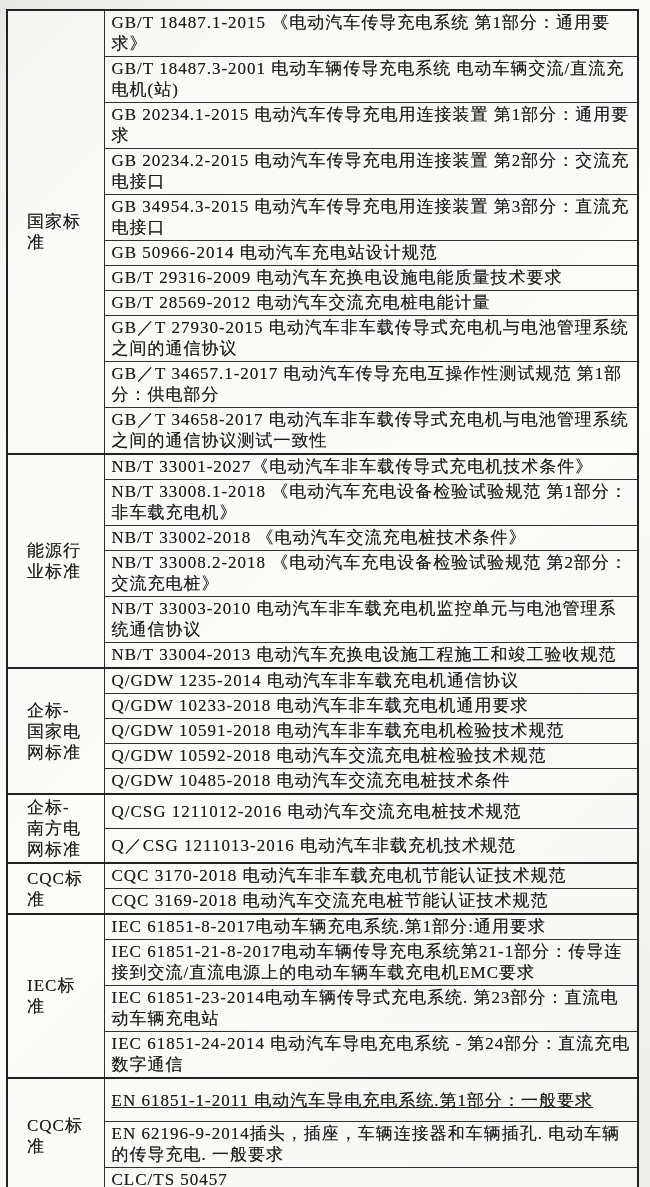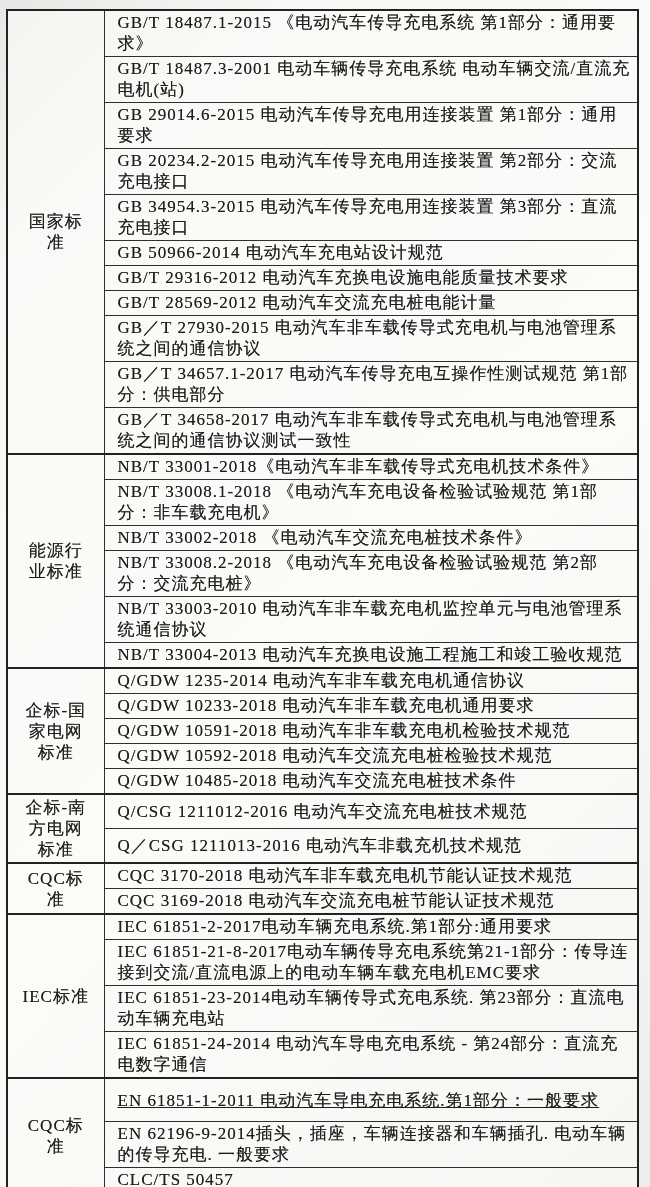--- a/index.html
+++ b/index.html
@@ -27,26 +27,26 @@
     letter-spacing: 1px;
     border: 2px solid var(--border-strong, #222);
   }
   .standards-table td {
     border: 1px solid var(--border-color, #2f2f2f);
     vertical-align: middle;
     text-shadow: 0 0 0.5px rgba(20,20,20,0.6);
     overflow: hidden;
   }
   .cat-cell {
-    text-align: center;
-    padding: 2px 13px;
+    text-align: left;
+    padding: 2px 19px;
     margin-left: 11px;
   }
   .std-cell {
-    padding: 1px 4px 2px 13px;
+    padding: 1px 4px 2px 7px;
   }
   tr.section-start td {
     border-top: 2px solid var(--border-strong, #222);
   }
   .std-cell.tall {
     padding-top: 11px;
     padding-bottom: 10px;
     text-decoration: underline;
   }
 </style>
@@ -61,49 +61,49 @@
     </colgroup>
     <tbody id="table-body">
         <tr class="section-start">
           <td class="cat-cell" rowspan="11">国家标准</td>
           <td class="std-cell">GB/T 18487.1-2015 《电动汽车传导充电系统 第1部分：通用要求》</td>
         </tr>
         <tr>
           <td class="std-cell">GB/T 18487.3-2001 电动车辆传导充电系统 电动车辆交流/直流充电机(站)</td>
         </tr>
         <tr>
-          <td class="std-cell">GB 29014.6-2015 电动汽车传导充电用连接装置 第1部分：通用要求</td>
+          <td class="std-cell">GB 20234.1-2015 电动汽车传导充电用连接装置 第1部分：通用要求</td>
         </tr>
         <tr>
           <td class="std-cell">GB 20234.2-2015 电动汽车传导充电用连接装置 第2部分：交流充电接口</td>
         </tr>
         <tr>
           <td class="std-cell">GB 34954.3-2015 电动汽车传导充电用连接装置 第3部分：直流充电接口</td>
         </tr>
         <tr>
           <td class="std-cell">GB 50966-2014 电动汽车充电站设计规范</td>
         </tr>
         <tr>
-          <td class="std-cell">GB/T 29316-2012 电动汽车充换电设施电能质量技术要求</td>
+          <td class="std-cell">GB/T 29316-2009 电动汽车充换电设施电能质量技术要求</td>
         </tr>
         <tr>
           <td class="std-cell">GB/T 28569-2012 电动汽车交流充电桩电能计量</td>
         </tr>
         <tr>
           <td class="std-cell">GB／T 27930-2015 电动汽车非车载传导式充电机与电池管理系统之间的通信协议</td>
         </tr>
         <tr>
           <td class="std-cell">GB／T 34657.1-2017 电动汽车传导充电互操作性测试规范 第1部分：供电部分</td>
         </tr>
         <tr>
           <td class="std-cell">GB／T 34658-2017 电动汽车非车载传导式充电机与电池管理系统之间的通信协议测试一致性</td>
         </tr>
         <tr class="section-start">
           <td class="cat-cell" rowspan="6">能源行业标准</td>
-          <td class="std-cell">NB/T 33001-2018《电动汽车非车载传导式充电机技术条件》</td>
+          <td class="std-cell">NB/T 33001-2027《电动汽车非车载传导式充电机技术条件》</td>
         </tr>
         <tr>
           <td class="std-cell">NB/T 33008.1-2018 《电动汽车充电设备检验试验规范 第1部分：非车载充电机》</td>
         </tr>
         <tr>
           <td class="std-cell">NB/T 33002-2018 《电动汽车交流充电桩技术条件》</td>
         </tr>
         <tr>
           <td class="std-cell">NB/T 33008.2-2018 《电动汽车充电设备检验试验规范 第2部分：交流充电桩》</td>
         </tr>
@@ -138,21 +138,21 @@
         </tr>
         <tr class="section-start">
           <td class="cat-cell" rowspan="2">CQC标准</td>
           <td class="std-cell">CQC 3170-2018 电动汽车非车载充电机节能认证技术规范</td>
         </tr>
         <tr>
           <td class="std-cell">CQC 3169-2018 电动汽车交流充电桩节能认证技术规范</td>
         </tr>
         <tr class="section-start">
           <td class="cat-cell" rowspan="4">IEC标准</td>
-          <td class="std-cell">IEC 61851-2-2017电动车辆充电系统.第1部分:通用要求</td>
+          <td class="std-cell">IEC 61851-8-2017电动车辆充电系统.第1部分:通用要求</td>
         </tr>
         <tr>
           <td class="std-cell">IEC 61851-21-8-2017电动车辆传导充电系统第21-1部分：传导连接到交流/直流电源上的电动车辆车载充电机EMC要求</td>
         </tr>
         <tr>
           <td class="std-cell">IEC 61851-23-2014电动车辆传导式充电系统. 第23部分：直流电动车辆充电站</td>
         </tr>
         <tr>
           <td class="std-cell">IEC 61851-24-2014 电动汽车导电充电系统 - 第24部分：直流充电数字通信</td>
         </tr>

